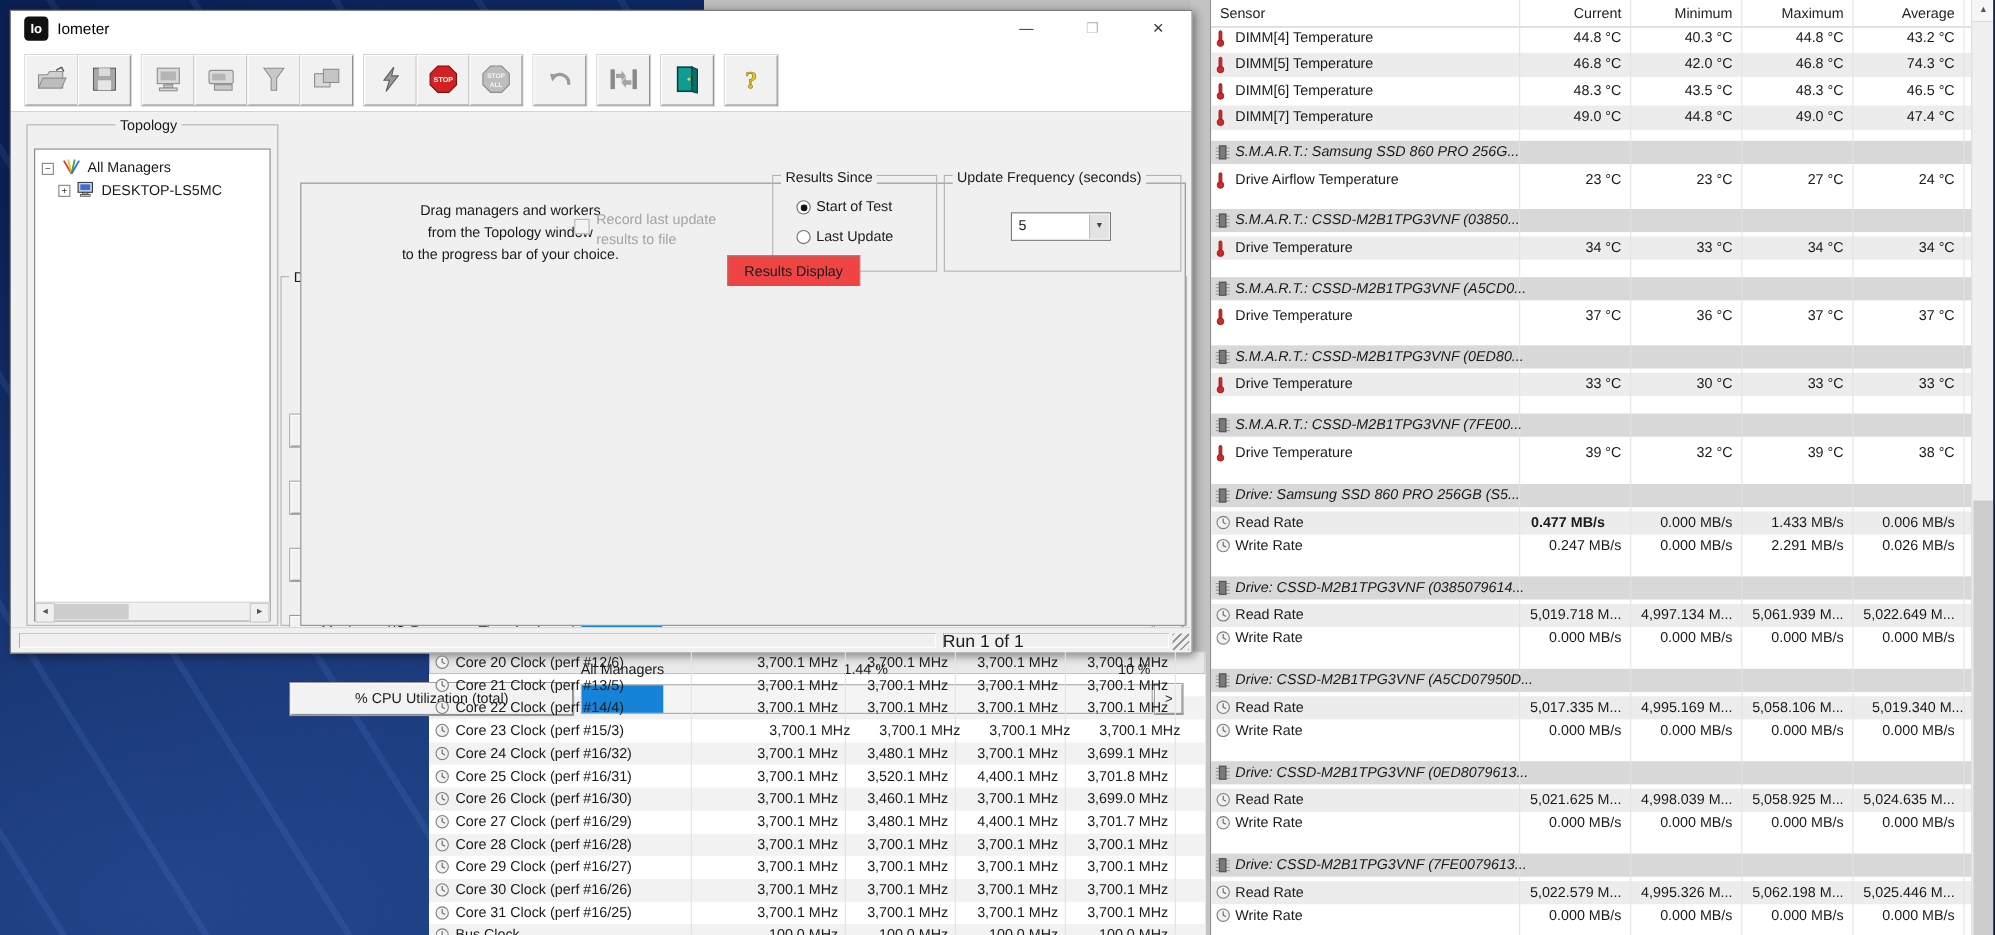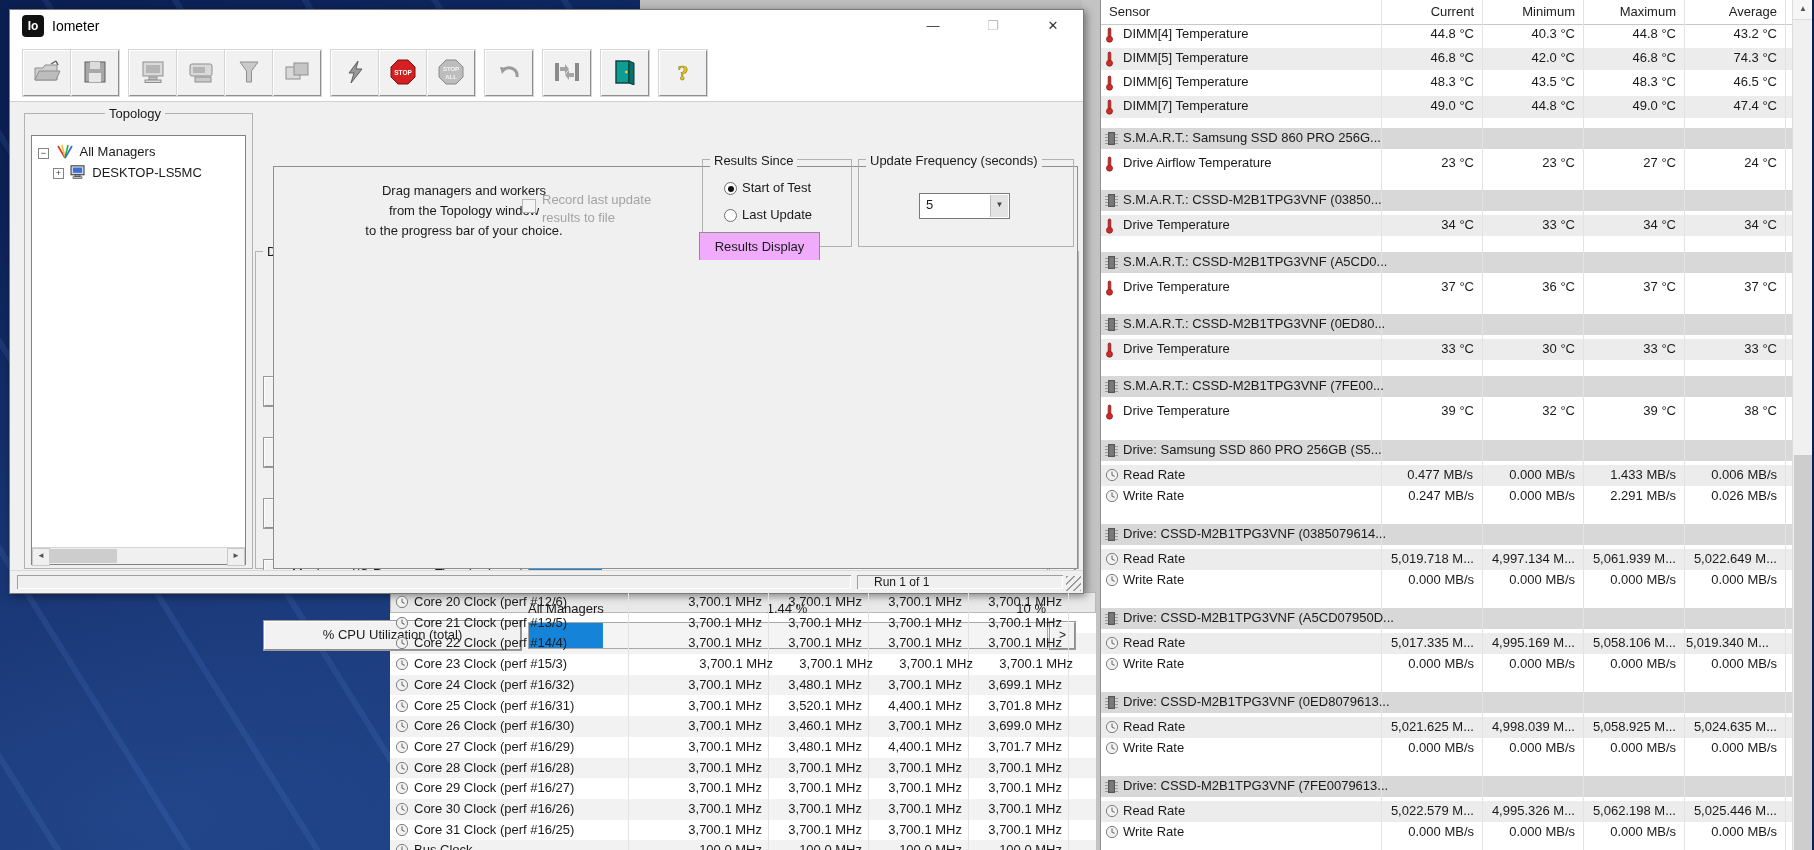--- a/index.html
+++ b/index.html
@@ -36,22 +36,22 @@
   .treenode{position:absolute;white-space:nowrap;font-size:13px;}
   .expbox{display:inline-block;width:9px;height:9px;border:1px solid #848484;background:#fff;
           font-size:9px;line-height:8px;text-align:center;vertical-align:middle;color:#333;}
   .hscroll{position:absolute;height:16px;background:#f0f0f0;border-top:1px solid #d5d5d5;}
   .scrbtn{position:absolute;top:0;width:16px;height:16px;background:#f0f0f0;border:1px solid #c9c9c9;
           font-size:8px;line-height:14px;text-align:center;color:#555;}
   .scrthumb{position:absolute;top:1px;height:14px;background:#cdcdcd;}
   
   .tab{position:absolute;background:#f0f0f0;border:1px solid #8e8e8e;border-bottom:none;
        padding:0 9px;height:22px;line-height:22px;font-size:13px;top:134px;}
-  .tab.active{top:130px;height:27px;line-height:27px;z-index:5;background:#f0abfc;
-       box-shadow:0 2px 0 #f0f0f0;margin-left:38px;}
+  .tab.active{top:130px;height:27px;line-height:27px;z-index:5;background:#ef4444;
+       box-shadow:0 2px 0 #f0f0f0;}
   .panel{position:absolute;background:#f0f0f0;border:1px solid #8e8e8e;z-index:1;}
   .dim{color:#a3a3a3;}
   .radio{position:absolute;width:11px;height:11px;border:1px solid #6f6f6f;border-radius:50%;background:#fff;}
   .radio.sel::after{content:"";position:absolute;left:2.5px;top:2.5px;width:6px;height:6px;border-radius:50%;background:#111;}
   .chk{position:absolute;width:12px;height:12px;border:1px solid #b6b6b6;background:#f4f4f4;}
   .combo{position:absolute;background:#fff;border:1px solid #7a7a7a;}
   .combo .val{position:absolute;left:6px;top:3px;font-size:13px;}
   .combo .drop{position:absolute;right:1px;top:1px;bottom:1px;width:17px;background:#e3e3e3;
                border-left:1px solid #bdbdbd;text-align:center;font-size:8px;line-height:20px;color:#444;}
   
@@ -72,21 +72,21 @@
         background:repeating-linear-gradient(135deg,#9a9a9a 0 1.5px,transparent 1.5px 5px);}
   
   .sensors{left:1100px;top:0;width:692px;height:850px;background:#fff;border-left:1px solid #8f8f8f;}
   .shead{position:absolute;left:0;top:0;width:100%;height:24px;background:#fff;border-bottom:1px solid #c9c9c9;}
   .shead span{position:absolute;top:4px;font-size:13px;color:#222;}
   .vline{position:absolute;top:0;bottom:0;width:1px;background:#e3e3e3;z-index:3;pointer-events:none;}
   .srow{position:absolute;left:0;width:100%;}
   .srow .lab{position:absolute;left:22px;top:2px;font-size:13px;white-space:nowrap;z-index:4;}
   .srow .ico{position:absolute;left:4px;top:3px;z-index:4;}
   .srow .v{position:absolute;top:2px;font-size:13px;z-index:4;white-space:nowrap;}
-  .srow.sec{background:#d8d8d8;}
+  .srow.sec{background:#d8d8d8;font-style:italic;}
   .srow.stripe{background:#ececec;}
   .sscroll{left:1792px;top:0;width:20px;height:850px;background:#f0f0f0;border-left:1px solid #dcdcdc;}
   .sscroll .up{position:absolute;left:0;top:0;width:20px;height:19px;background:#f6f6f6;border-bottom:1px solid #dcdcdc;
                text-align:center;font-size:8px;line-height:18px;color:#555;}
   .sscroll .thumb{position:absolute;left:1px;width:18px;background:#cdcdcd;}
   .sedge{left:1812px;top:0;width:2px;height:850px;background:#0b1f52;}
   
   .corewin{left:390px;top:592px;width:706px;height:258px;background:#fff;overflow:hidden;}
   .crow{position:absolute;left:0;width:100%;}
   .crow.stripe{background:#f2f2f2;}
@@ -472,21 +472,21 @@
             <div class="barfill" style="width: 74px;"></div>
           </div>
           <div class="expandbtn" style="top: 520px;">&gt;</div>
         </div>
       </div>
   </div>
 
   <div class="statusbar">
     <div class="scell" style="left:7px;width:834px;"></div>
     <div class="scell" style="left:847px;width:206px;">
-      <span style="position:absolute;left:17px;top:0px;font-size:12px;">Run 1 of 1</span>
+      <span style="position:absolute;left:0;top:0px;font-size:16px;">Run 1 of 1</span>
     </div>
     <div class="grip"></div>
   </div>
 </div>
 
 <div class="abs sensors" id="sensor-panel">
   <div class="shead">
     <span style="left:8px;">Sensor</span>
     <span style="right:319px;">Current</span>
     <span style="right:218px;">Minimum</span>
@@ -670,21 +670,21 @@
             <rect x="4.2" y="2.2" width="4.6" height="10.6" fill="#7a7a7a"></rect>
           </svg></span>
         <span class="lab">Drive: Samsung SSD 860 PRO 256GB (S5...</span>
       </div>
       <div class="srow stripe" style="top: 465px; height: 21px;">
         <span class="ico"><svg width="14" height="14" viewBox="0 0 14 14">
             <circle cx="7" cy="7" r="5.6" fill="#f2f2f2" stroke="#7e7e7e"></circle>
             <path d="M7 3.4 L7 7 L9.6 8.4" fill="none" stroke="#6e6e6e" stroke-width="1.1"></path>
           </svg></span>
         <span class="lab">Read Rate</span>
-        <span class="v" style="right: 320px;">0.477 MB/s</span>
+        <span class="v" style="right: 334px; font-weight: bold;">0.477 MB/s</span>
         <span class="v" style="right: 218px;">0.000 MB/s</span>
         <span class="v" style="right: 117px;">1.433 MB/s</span>
         <span class="v" style="right: 16px;">0.006 MB/s</span>
       </div>
       <div class="srow" style="top: 486px; height: 21px;">
         <span class="ico"><svg width="14" height="14" viewBox="0 0 14 14">
             <circle cx="7" cy="7" r="5.6" fill="#f2f2f2" stroke="#7e7e7e"></circle>
             <path d="M7 3.4 L7 7 L9.6 8.4" fill="none" stroke="#6e6e6e" stroke-width="1.1"></path>
           </svg></span>
         <span class="lab">Write Rate</span>
@@ -743,21 +743,21 @@
       </div>
       <div class="srow stripe" style="top: 633px; height: 21px;">
         <span class="ico"><svg width="14" height="14" viewBox="0 0 14 14">
             <circle cx="7" cy="7" r="5.6" fill="#f2f2f2" stroke="#7e7e7e"></circle>
             <path d="M7 3.4 L7 7 L9.6 8.4" fill="none" stroke="#6e6e6e" stroke-width="1.1"></path>
           </svg></span>
         <span class="lab">Read Rate</span>
         <span class="v" style="right: 319px;">5,017.335 M...</span>
         <span class="v" style="right: 218px;">4,995.169 M...</span>
         <span class="v" style="right: 117px;">5,058.106 M...</span>
-        <span class="v" style="right: 24px;">5,019.340 M...</span>
+        <span class="v" style="right: 8px;">5,019.340 M...</span>
       </div>
       <div class="srow" style="top: 654px; height: 21px;">
         <span class="ico"><svg width="14" height="14" viewBox="0 0 14 14">
             <circle cx="7" cy="7" r="5.6" fill="#f2f2f2" stroke="#7e7e7e"></circle>
             <path d="M7 3.4 L7 7 L9.6 8.4" fill="none" stroke="#6e6e6e" stroke-width="1.1"></path>
           </svg></span>
         <span class="lab">Write Rate</span>
         <span class="v" style="right: 319px;">0.000 MB/s</span>
         <span class="v" style="right: 218px;">0.000 MB/s</span>
         <span class="v" style="right: 117px;">0.000 MB/s</span>

